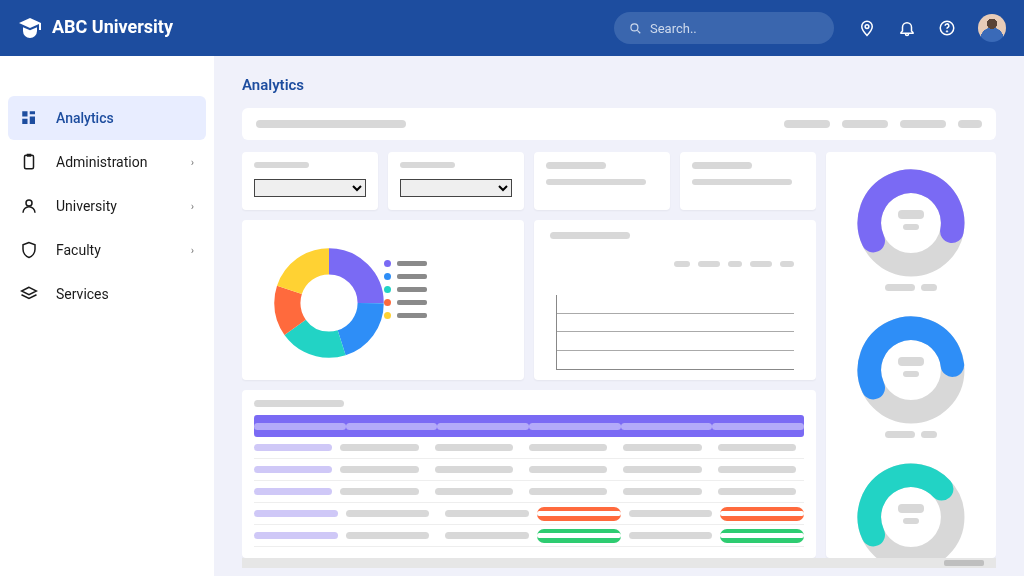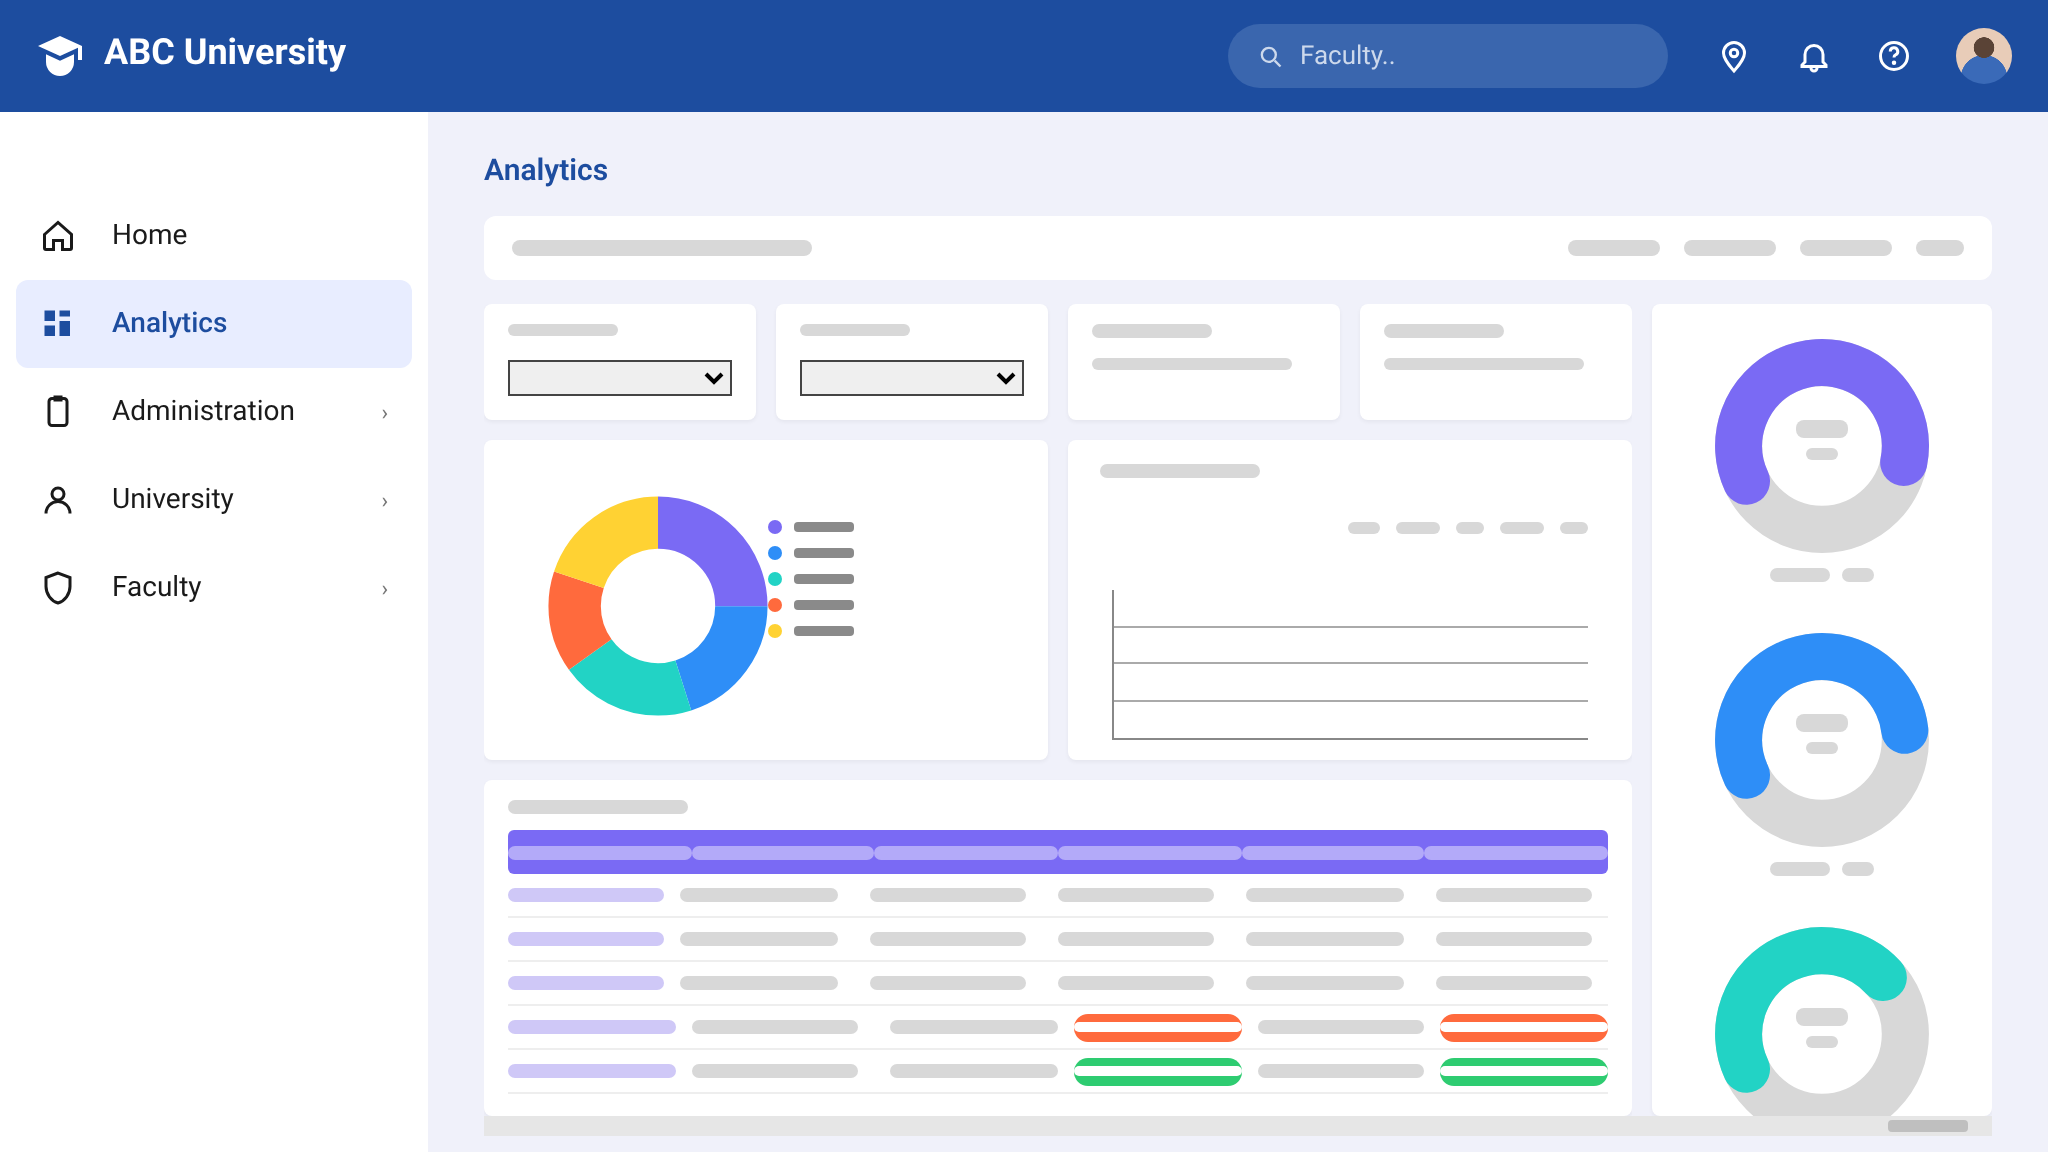--- a/index.html
+++ b/index.html
@@ -75,21 +75,21 @@
         <path fill="#fff" d="M12 2 1 7l11 5 9-4.09V14h2V7L12 2zM5 11.18V15a7 7 0 0 0 14 0v-3.82l-7 3.18-7-3.18z"></path>
       </svg>
     <span>ABC University</span>
   </div>
   <div class="spacer"></div>
   <div class="search">
     <svg viewBox="0 0 24 24" width="14" height="14">
         <circle cx="11" cy="11" r="6" fill="none" stroke="#cdd9ec" stroke-width="2"></circle>
         <line x1="16" y1="16" x2="21" y2="21" stroke="#cdd9ec" stroke-width="2"></line>
       </svg>
-    <span>Faculty..</span>
+    <span>Search..</span>
   </div>
   <div class="hicons">
     <svg viewBox="0 0 24 24">
         <path fill="none" stroke="#fff" stroke-width="2" d="M12 22s7-7.58 7-12a7 7 0 1 0-14 0c0 4.42 7 12 7 12z"></path>
         <circle cx="12" cy="10" r="2.5" fill="none" stroke="#fff" stroke-width="2"></circle>
       </svg>
     <svg viewBox="0 0 24 24">
         <path fill="none" stroke="#fff" stroke-width="2" d="M18 16v-5a6 6 0 1 0-12 0v5l-2 2v1h16v-1l-2-2zM10 20a2 2 0 0 0 4 0"></path>
       </svg>
     <svg viewBox="0 0 24 24">
@@ -97,26 +97,20 @@
         <path fill="none" stroke="#fff" stroke-width="2" d="M9.5 9a2.5 2.5 0 1 1 3.5 2.3c-.9.4-1 .9-1 1.7"></path>
         <circle cx="12" cy="16.5" r="1" fill="#fff"></circle>
       </svg>
     <div class="avatar"></div>
   </div>
 </div>
 
 <div class="shell">
 
   <div class="sidebar" id="sidebar">
-      <div class="navitem">
-        <svg viewBox="0 0 24 24">
-          <path d="M3 11 12 3l9 8v9a1 1 0 0 1-1 1h-5v-6h-6v6H4a1 1 0 0 1-1-1z" fill="none" stroke="currentColor" stroke-width="2"></path>
-        </svg>
-        <span>Home</span>
-      </div>
       <div class="navitem active">
         <svg viewBox="0 0 24 24">
           <rect x="3" y="3" width="7" height="7" fill="currentColor"></rect>
           <rect x="13" y="3" width="7" height="4" fill="currentColor"></rect>
           <rect x="13" y="10" width="7" height="10" fill="currentColor"></rect>
           <rect x="3" y="13" width="7" height="7" fill="currentColor"></rect>
         </svg>
         <span>Analytics</span>
       </div>
       <div class="navitem">
@@ -134,20 +128,26 @@
         </svg>
         <span>University</span>
         <span class="chev">›</span>
       </div>
       <div class="navitem">
         <svg viewBox="0 0 24 24">
           <path d="M12 2 4 5v6c0 5 3.4 9.7 8 11 4.6-1.3 8-6 8-11V5l-8-3z" fill="none" stroke="currentColor" stroke-width="2"></path>
         </svg>
         <span>Faculty</span>
         <span class="chev">›</span>
+      </div>
+      <div class="navitem">
+        <svg viewBox="0 0 24 24">
+          <path d="M12 3 2 8l10 5 10-5-10-5zM2 13l10 5 10-5" fill="none" stroke="currentColor" stroke-width="2"></path>
+        </svg>
+        <span>Services</span>
       </div>
     </div>
 
   <div class="main">
     <div class="page-title">Analytics</div>
 
     <div class="toolbar">
       <div class="ph" style="width:150px"></div>
       <div style="flex:1"></div>
       <div class="ph" style="width:46px"></div>

